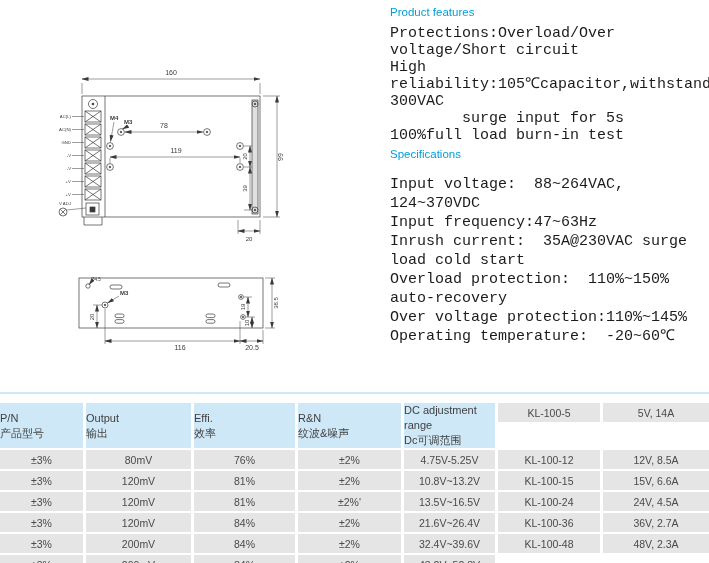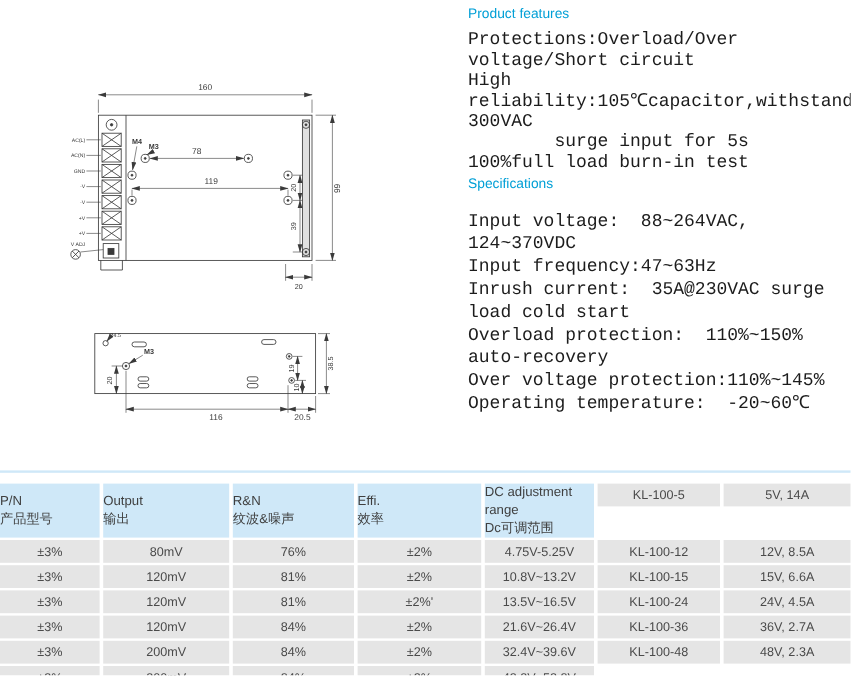--- a/index.html
+++ b/index.html
@@ -271,26 +271,26 @@
 
     <div class="th">
       <span>P/N</span>
       <span>产品型号</span>
     </div>
     <div class="th">
       <span>Output</span>
       <span>输出</span>
     </div>
     <div class="th">
+      <span>Effi.</span>
+      <span>效率</span>
+    </div>
+    <div class="th">
       <span>R&amp;N</span>
       <span>纹波&amp;噪声</span>
-    </div>
-    <div class="th">
-      <span>Effi.</span>
-      <span>效率</span>
     </div>
     <div class="th">
       <span>DC adjustment range</span>
       <span>Dc可调范围</span>
     </div>
 
     <div class="td">KL-100-5</div>
     <div class="td">5V, 14A</div>
     <div class="td">±3%</div>
     <div class="td">80mV</div>

